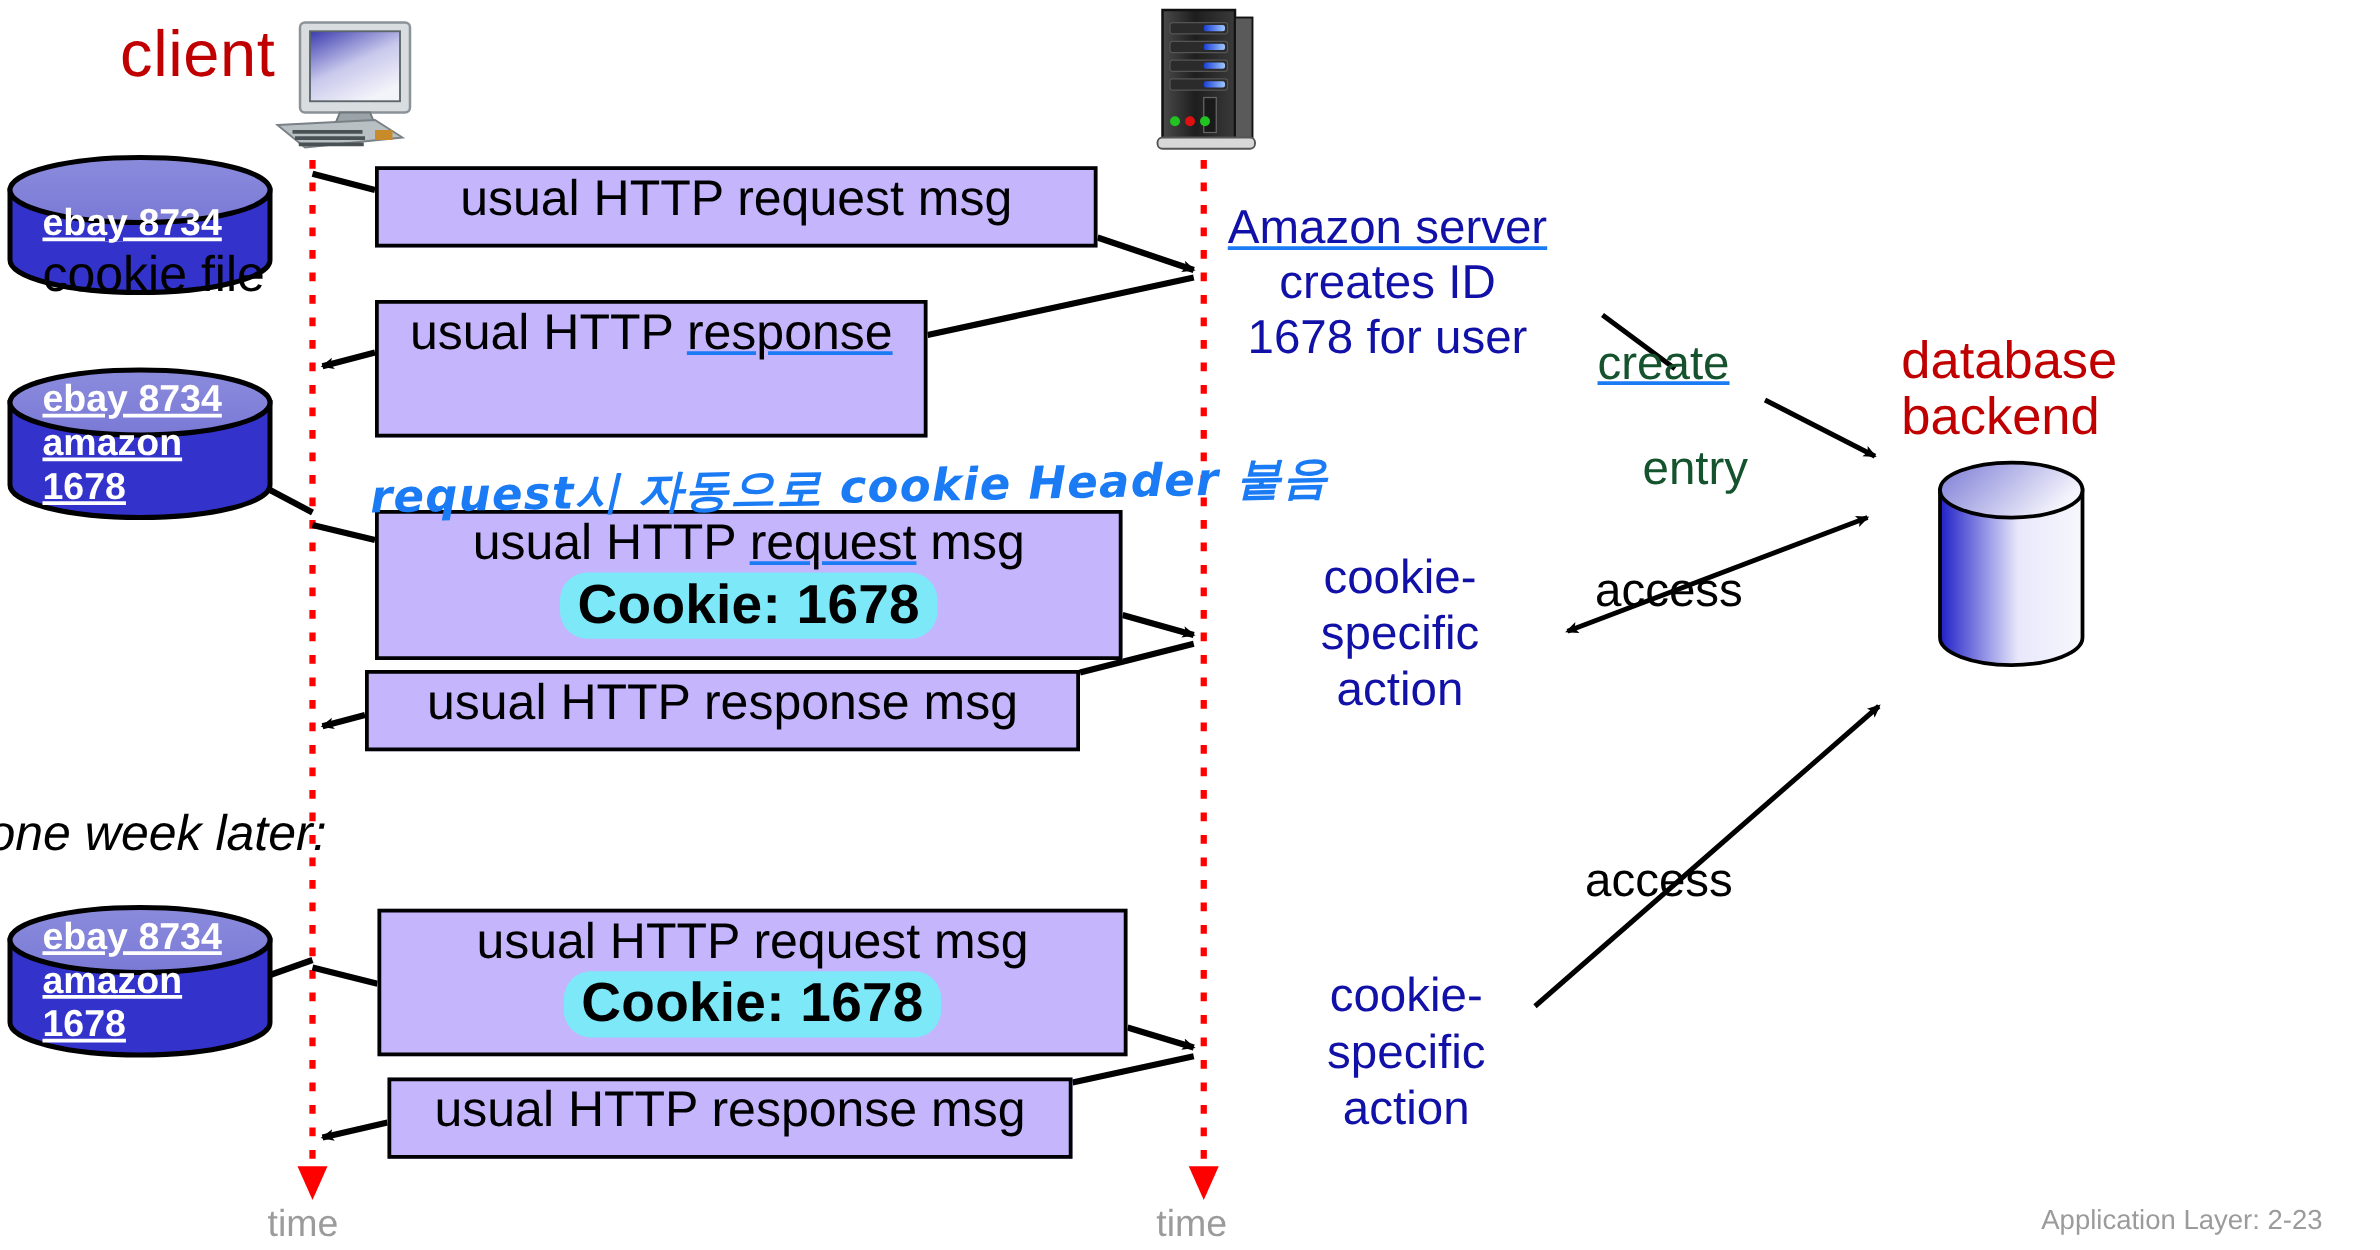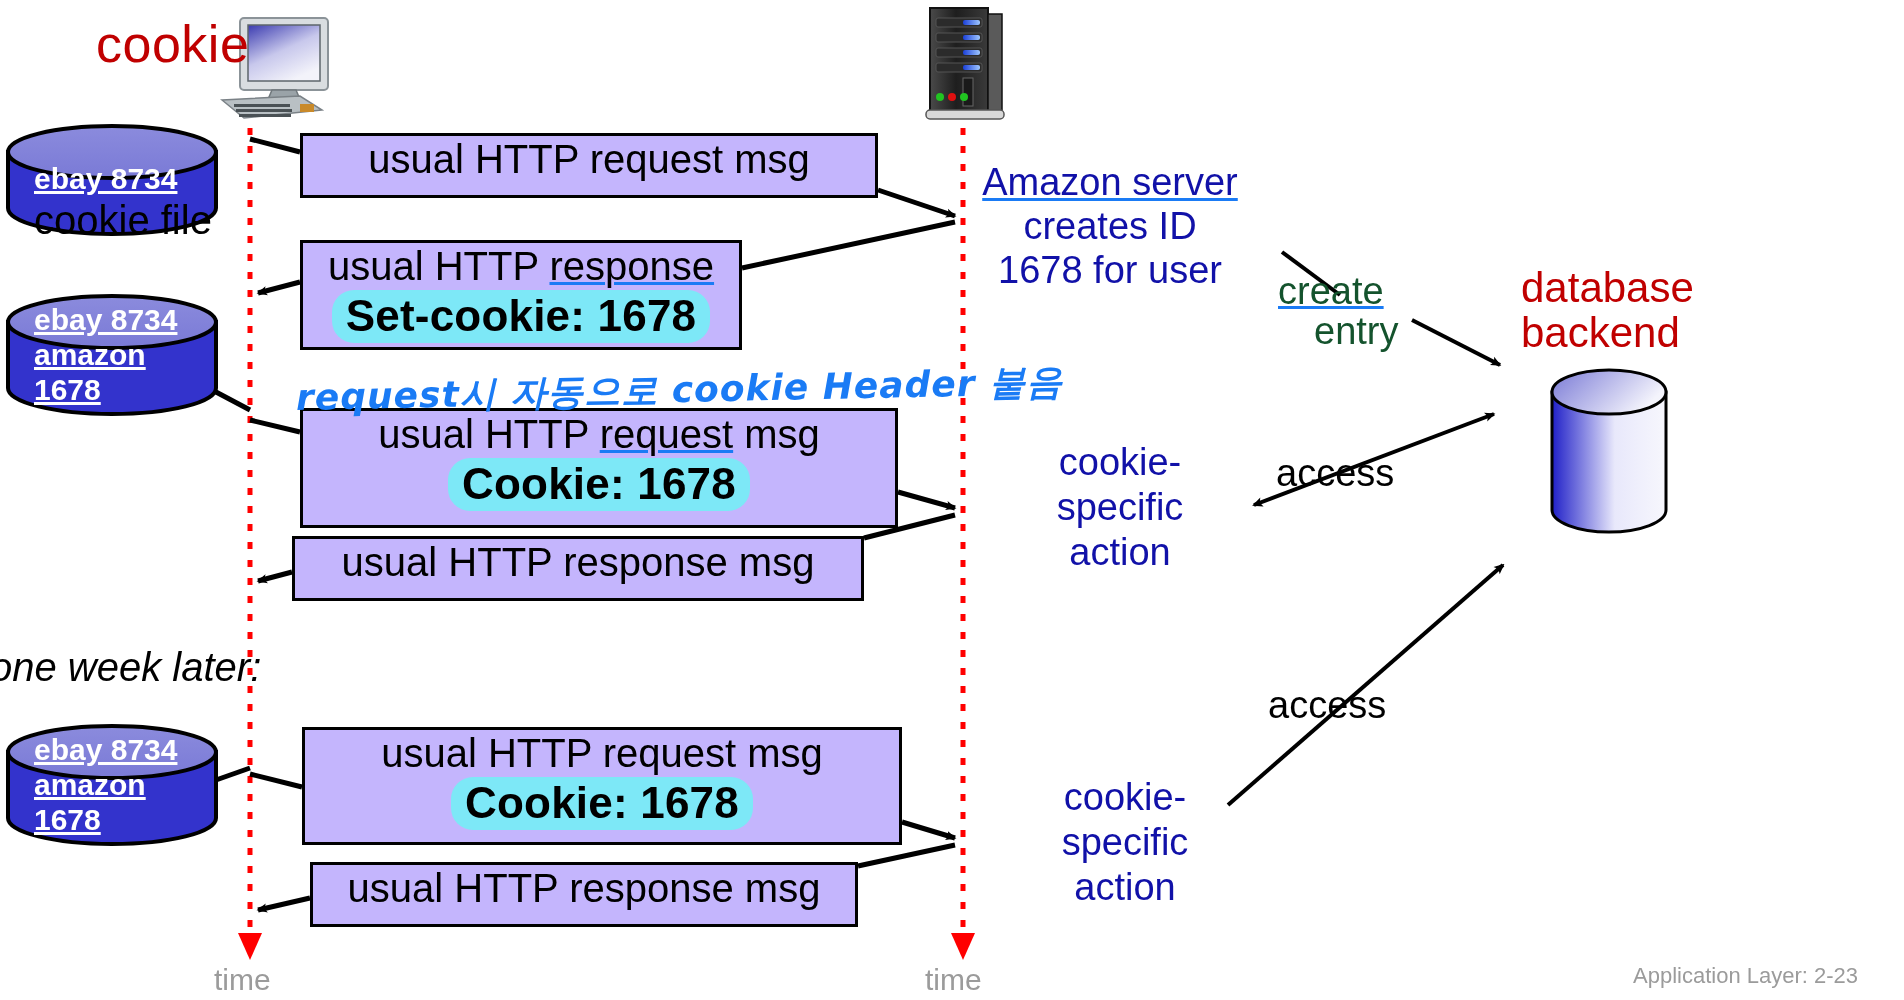--- a/index.html
+++ b/index.html
@@ -89,21 +89,21 @@
     color: #14532d;
     line-height: 1.04;
   }
   .label-create-entry .w1 {
     display: block;
     text-decoration: underline;
     text-decoration-color: #1a7bf5;
     text-decoration-thickness: 3px;
     text-underline-offset: 2px;
   }
-  .label-create-entry .w2 { display: block; margin-left: 36px; }
+  .label-create-entry .w2 { display: block; margin-left: 36px; margin-top: 44px; }
   .label-access-1 {
     left: 1276px; top: 452px;
     font-size: 38px;
     color: #000000;
   }
   .label-access-2 {
     left: 1268px; top: 684px;
     font-size: 38px;
     color: #000000;
   }
@@ -314,21 +314,21 @@
         <rect x="963" y="65" width="17" height="5" rx="2" fill="url(#ledGrad)"></rect>
       </g>
       <rect x="963" y="78" width="10" height="28" fill="#1a1a1a" stroke="#666" stroke-width="1"></rect>
       <circle cx="940" cy="97" r="4" fill="#21c421"></circle>
       <circle cx="952" cy="97" r="4" fill="#e01010"></circle>
       <circle cx="964" cy="97" r="4" fill="#21c421"></circle>
       <rect x="926" y="110" width="78" height="9" rx="4" fill="#d8d8d8" stroke="#555" stroke-width="1.5"></rect>
     </g>
   </svg>
 
-  <div class="abs label-client">cookie</div>
+  <div class="abs label-client">client</div>
 
 
   <div class="abs label-cookie-file">cookie file</div>
 
   <div class="abs label-oneweek">one week later:</div>
 
   <div class="abs label-backend">
     <div>database</div>
     <div>backend</div>
   </div>
@@ -344,21 +344,20 @@
     <div>ebay 8734</div>
     <div>amazon 1678</div>
   </div>
 
   <div class="abs msgbox box-1">
     <div>usual HTTP request msg</div>
   </div>
 
   <div class="abs msgbox box-2">
     <div><span>usual HTTP </span><span class="ul-blue">response</span></div>
-    <div class="hl"><span>Set-cookie: 1678</span></div>
   </div>
 
   <div class="abs msgbox box-3">
     <div><span>usual HTTP </span><span class="ul-blue">request</span><span> msg</span></div>
     <div class="hl"><span>Cookie: 1678</span></div>
   </div>
 
   <div class="abs msgbox box-4">
     <div>usual HTTP response msg</div>
   </div>

